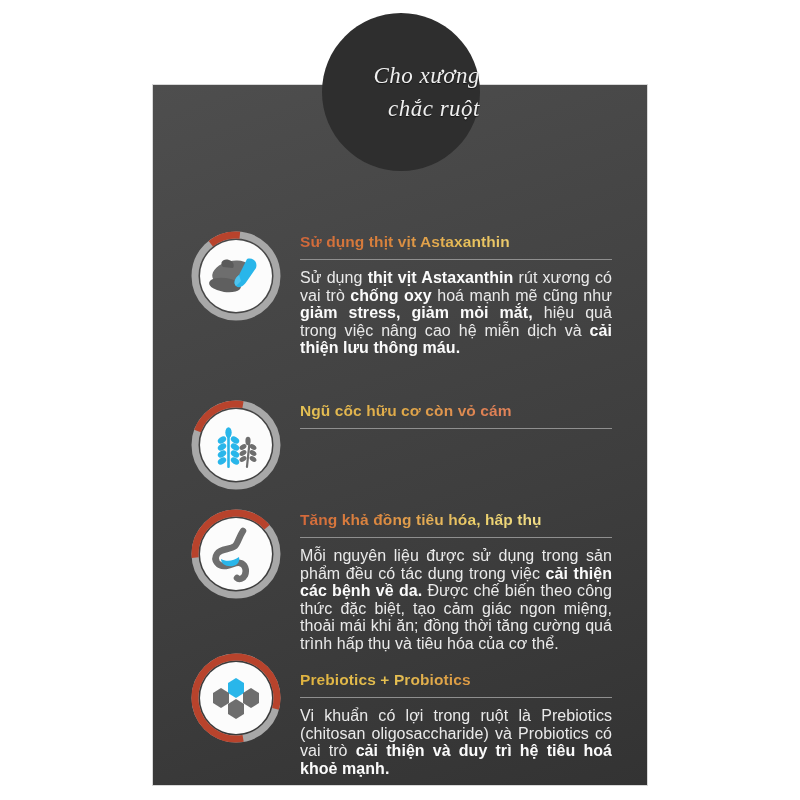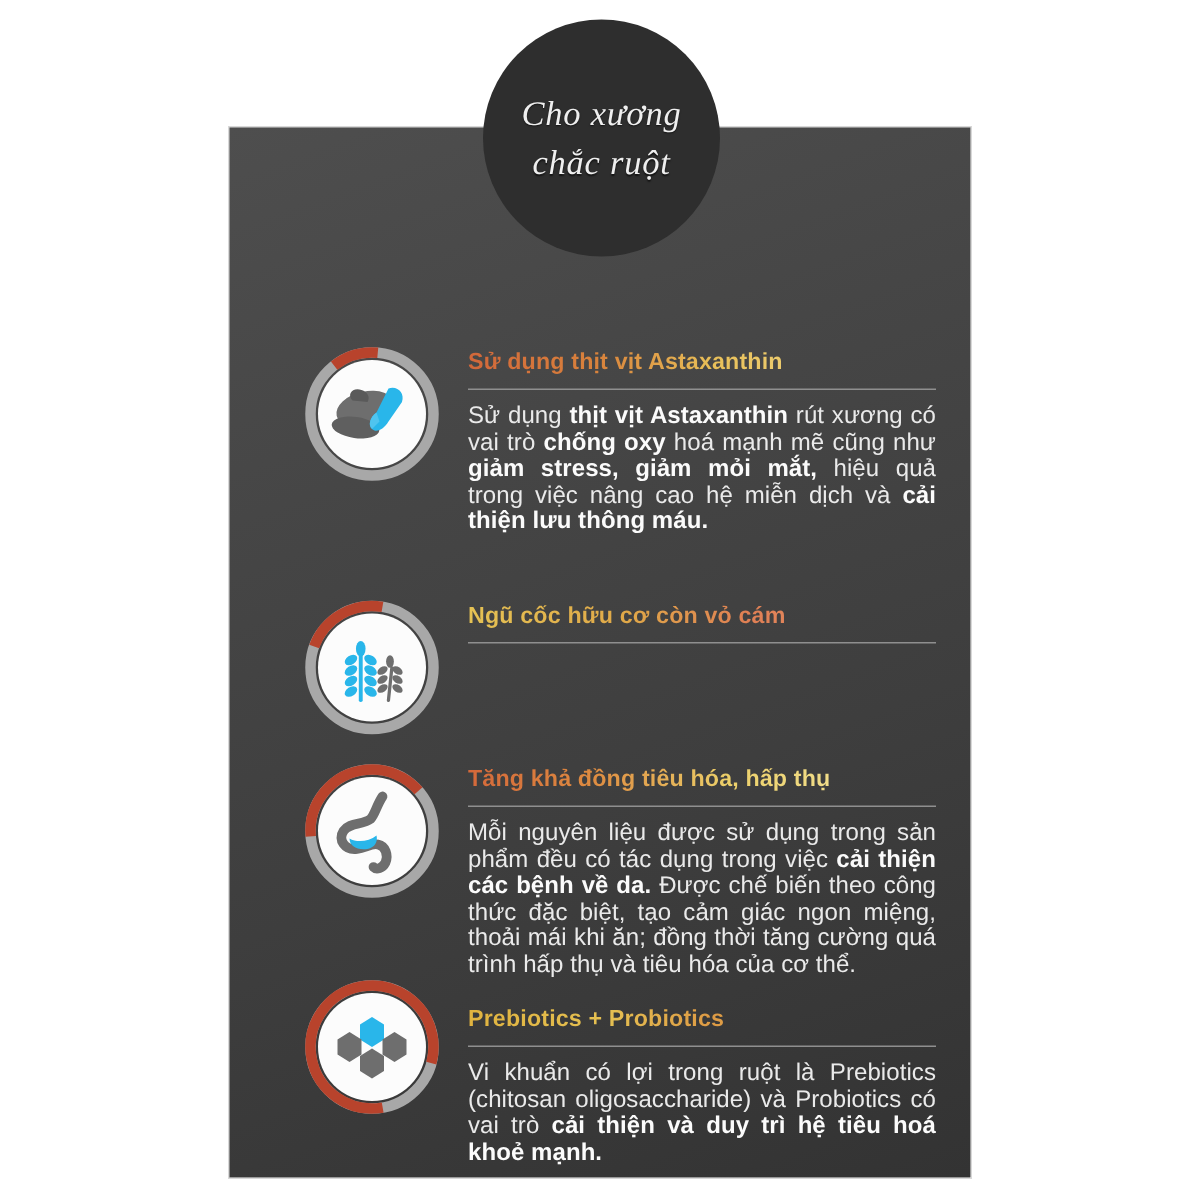--- a/index.html
+++ b/index.html
@@ -30,39 +30,39 @@
   #badge {
     position: absolute;
     left: 322px;
     top: 13px;
     width: 158px;
     height: 158px;
     border-radius: 50%;
     background: #2e2e2e;
     display: flex;
     flex-direction: column;
-    align-items: center;
+    align-items: flex-end;
     justify-content: center;
     z-index: 5;
   }
   .badge-line {
     font-family: "Liberation Serif", serif;
     font-style: italic;
     color: #efefef;
     font-size: 23px;
     line-height: 33px;
     letter-spacing: 0.5px;
     white-space: nowrap;
     text-shadow: 0 1px 1px rgba(0,0,0,0.6);
   }
 
   
   .feature {
     position: absolute;
-    left: 16px;
+    left: 4px;
     width: 494px;
     display: flex;
     align-items: flex-start;
   }
   #feat0 { top: 145px; }
   #feat1 { top: 283px; margin-top: 31px; }
   #feat2 { top: 423px; }
   #feat3 { top: 567px; }
 
   .icon-wrap {

